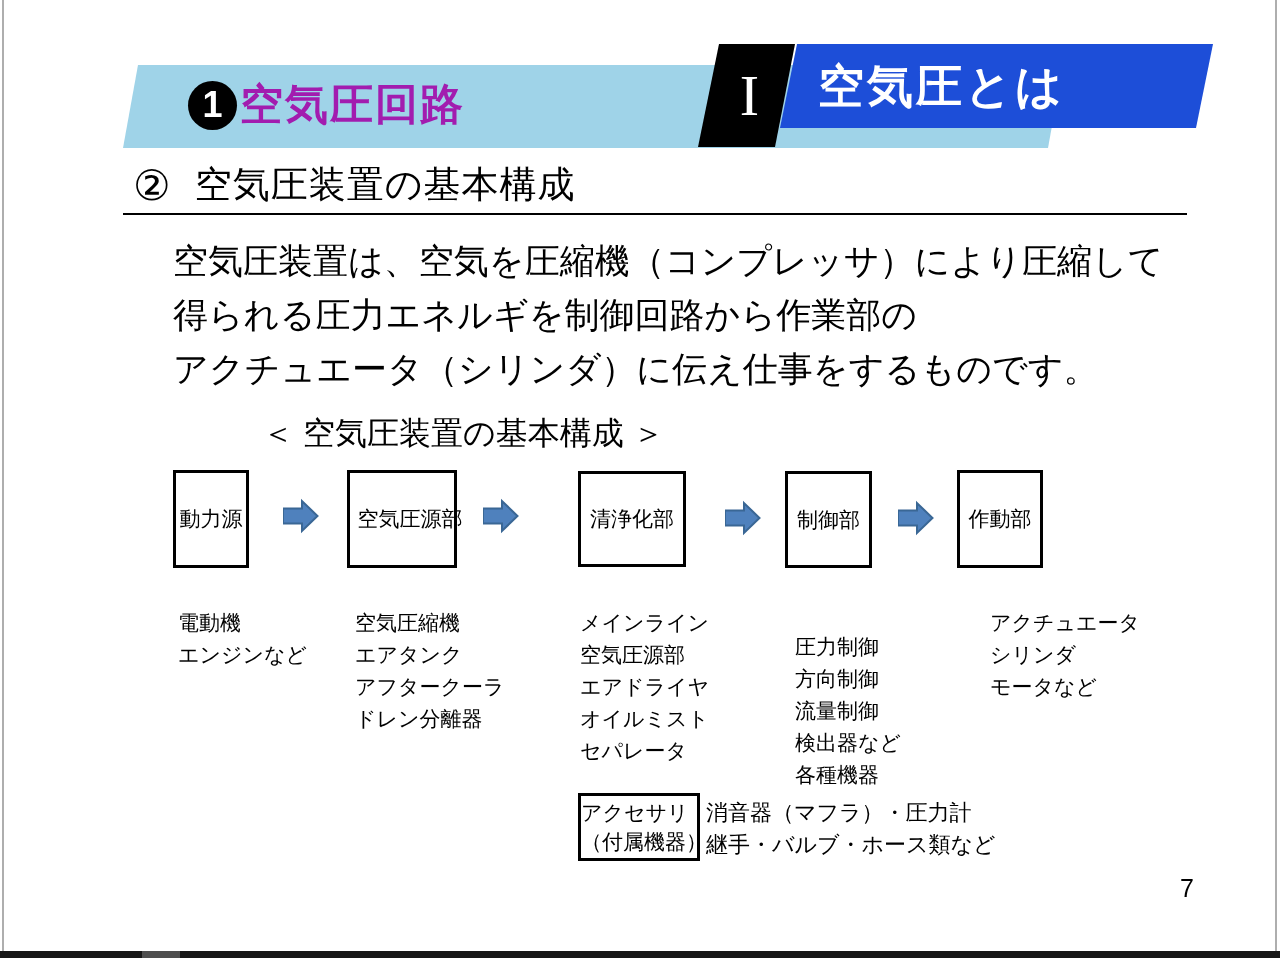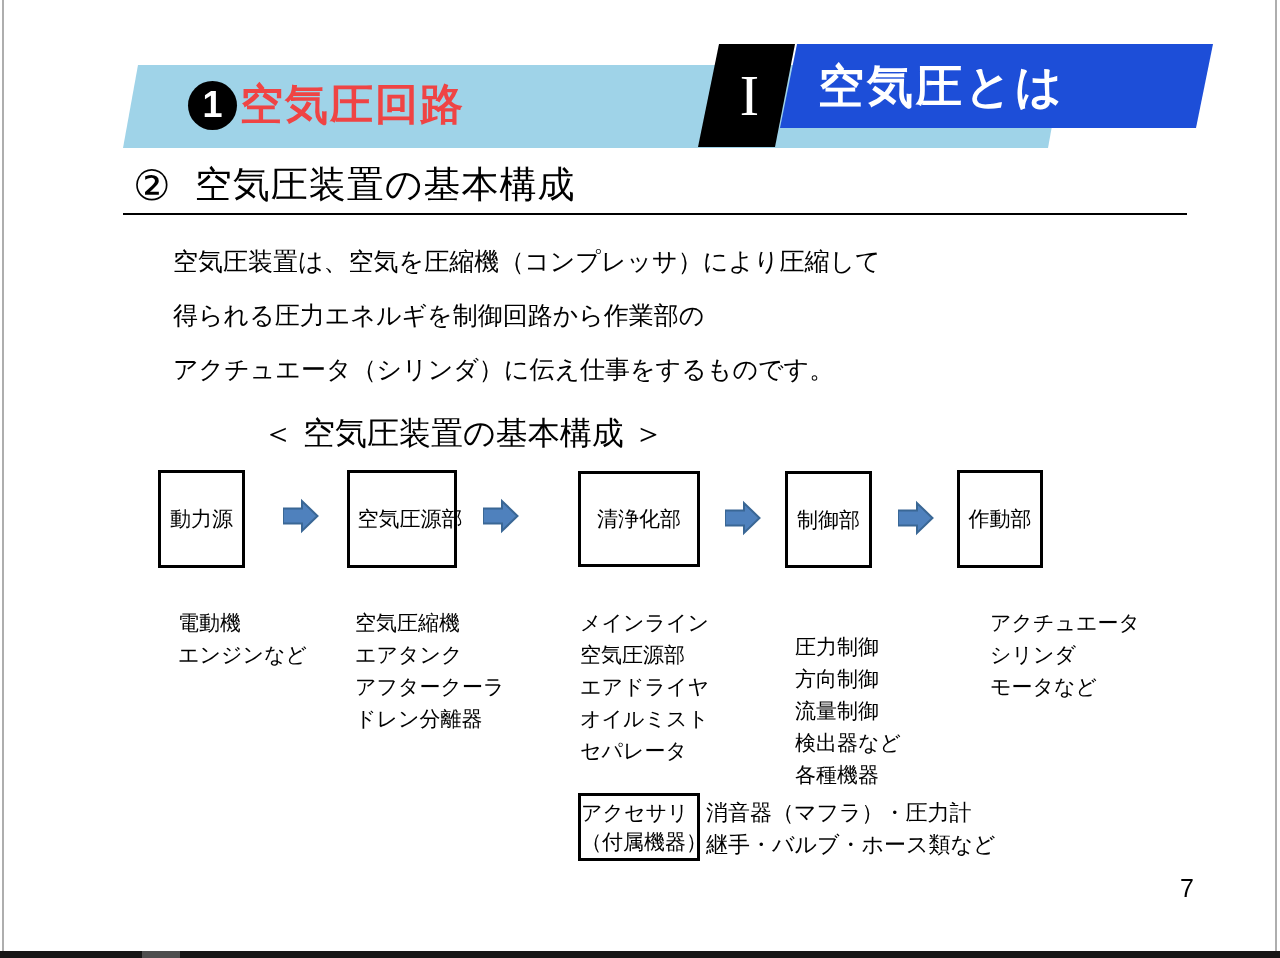--- a/index.html
+++ b/index.html
@@ -15,38 +15,38 @@
   .roman-numeral{font-family:"Liberation Serif","DejaVu Serif",serif;
     font-size:58px;color:#fff;padding-left:6px;}
   .banner-blue{position:absolute;left:780px;top:44px;width:433px;height:84px;
     background:#1d4ed8;clip-path:polygon(17px 0px,433px 0px,416px 84px,0px 84px);}
   .section-title{position:absolute;left:38px;top:12px;font-size:46px;font-weight:bold;
     color:#fff;letter-spacing:3px;white-space:nowrap;}
   .chapter-label{position:absolute;left:188px;top:76px;display:flex;align-items:center;
     gap:3px;white-space:nowrap;}
   .badge{width:49px;height:49px;border-radius:50%;background:#000;color:#fff;
     display:flex;align-items:center;justify-content:center;font-size:36px;font-weight:bold;}
-  .chapter-text{font-size:43px;font-weight:bold;color:#ef4444;letter-spacing:2px;}
+  .chapter-text{font-size:43px;font-weight:bold;color:#a21caf;letter-spacing:2px;}
 
   
   .heading{position:absolute;left:133px;top:160px;display:flex;align-items:center;white-space:nowrap;}
   .heading-num{font-size:42px;margin-right:24px;}
   .heading-text{font-size:37px;letter-spacing:1px;}
   .rule{position:absolute;left:123px;top:213px;width:1064px;height:2px;background:#000;}
 
   
-  .intro{position:absolute;left:173px;top:234px;font-size:25px;line-height:54px;white-space:nowrap;}
+  .intro{position:absolute;left:173px;top:234px;font-size:35px;line-height:54px;white-space:nowrap;}
 
   
   .caption{position:absolute;left:262px;top:412px;font-size:32px;white-space:nowrap;}
   .stage-box{position:absolute;box-sizing:border-box;border:3px solid #000;background:#fff;
     display:flex;align-items:center;justify-content:center;font-size:21px;white-space:nowrap;}
-  .b1{left:158px;top:470px;width:87px;height:98px;}
+  .b1{left:173px;top:470px;width:76px;height:98px;}
   .b2{left:347px;top:470px;width:110px;height:98px;padding-left:16px;}
-  .b3{left:578px;top:471px;width:122px;height:96px;}
+  .b3{left:578px;top:471px;width:108px;height:96px;}
   .b4{left:785px;top:471px;width:87px;height:97px;}
   .b5{left:957px;top:470px;width:86px;height:98px;}
   .arrow{position:absolute;width:37px;height:36px;}
   .a1{left:283px;top:498px;}
   .a2{left:483px;top:498px;}
   .a3{left:725px;top:500px;}
   .a4{left:898px;top:500px;}
 
   .items{position:absolute;top:607px;font-size:21px;line-height:32px;white-space:nowrap;}
   .c1{left:178px;}

